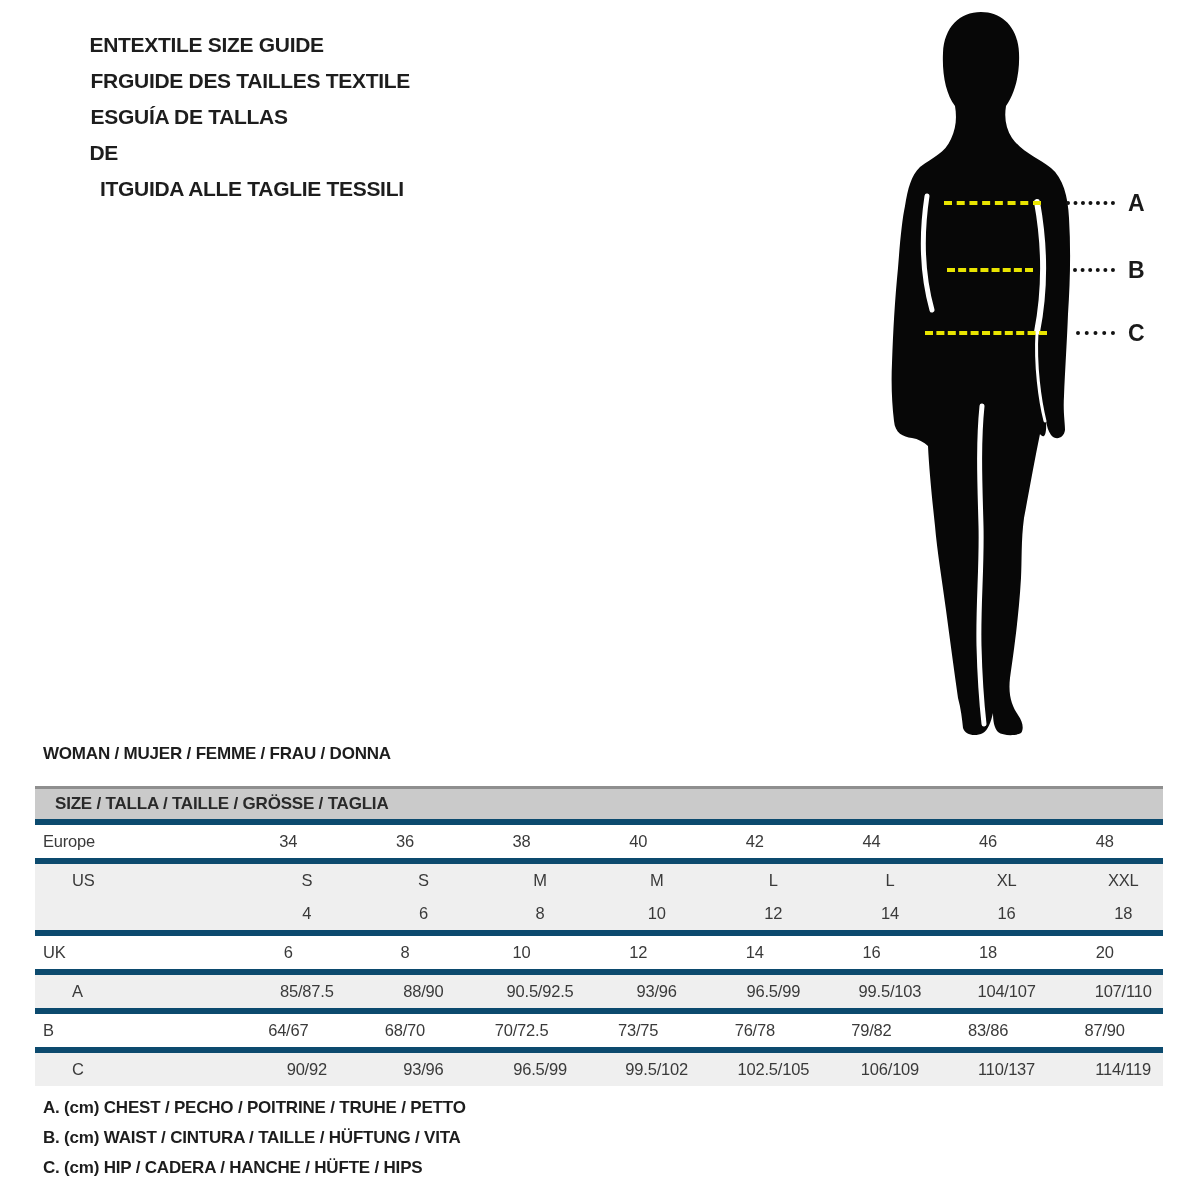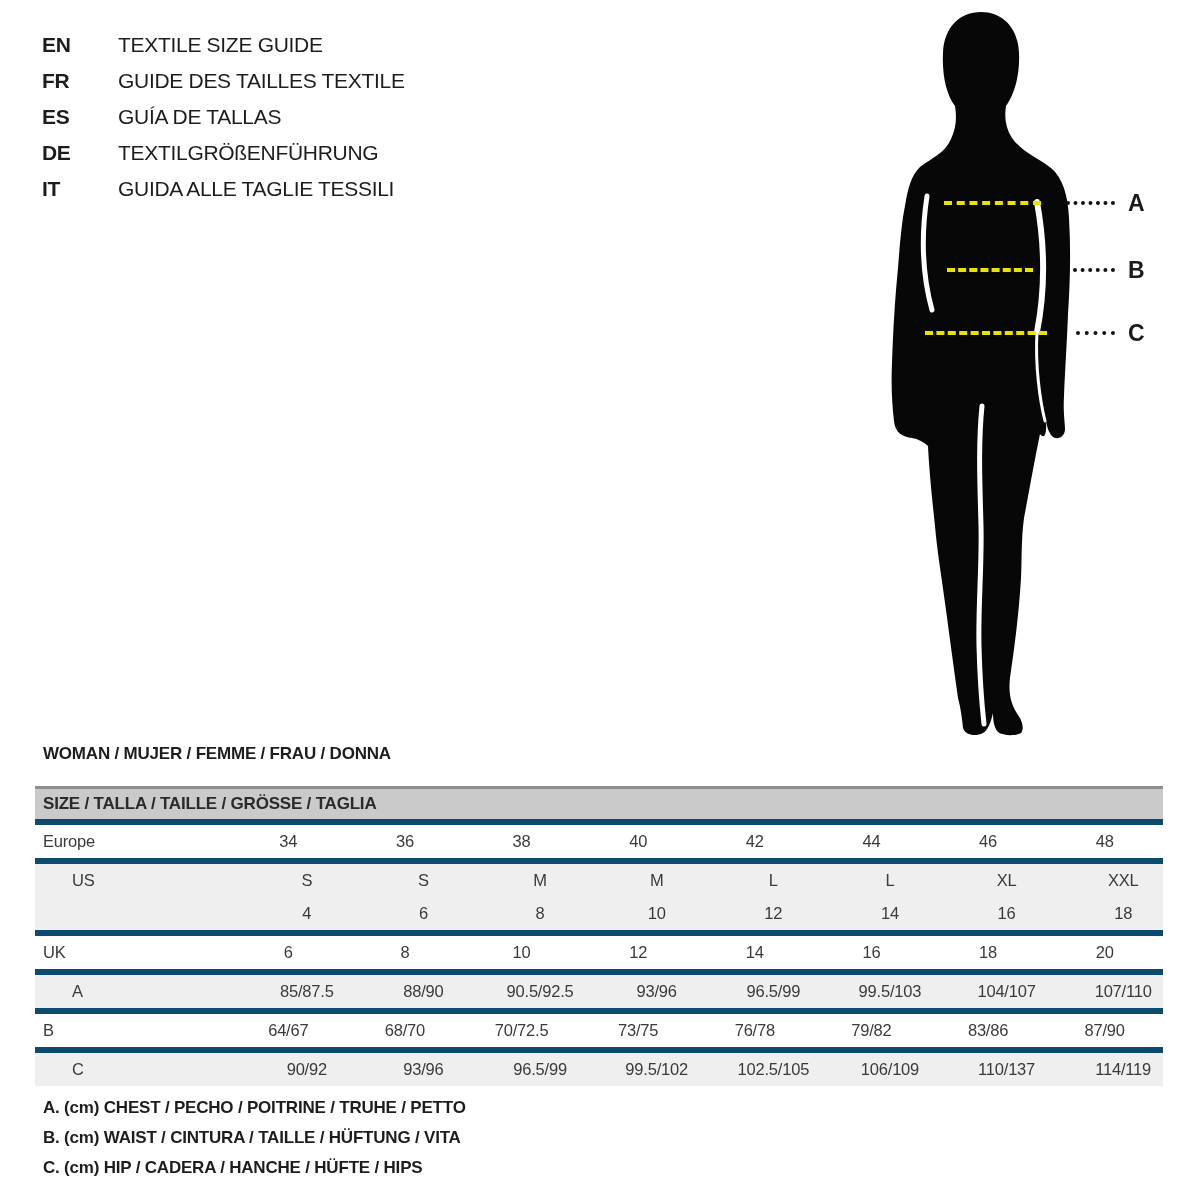--- a/index.html
+++ b/index.html
@@ -3,24 +3,24 @@
 <meta charset="utf-8">
 <style>
   html,body{margin:0;padding:0;}
   body{
     width:1200px;height:1200px;position:relative;background:#ffffff;
     font-family:"Liberation Sans", sans-serif;color:#2b2b2b;overflow:hidden;
     -webkit-font-smoothing:antialiased;
   }
 
   
-  .lang-block{position:absolute;left:42px;top:27px;}
+  .lang-block{position:absolute;left:42px;top:27px;text-align:right;}
   .lang-row{display:flex;height:36px;align-items:center;}
   .lang-code{width:76px;font-size:21px;font-weight:bold;letter-spacing:-0.3px;color:#1d1d1d;}
-  .lang-label{font-size:21px;font-weight:normal;letter-spacing:-0.3px;color:#1d1d1d;white-space:nowrap;}
+  .lang-label{font-size:21px;font-weight:bold;letter-spacing:-0.3px;color:#1d1d1d;white-space:nowrap;}
 
   
   .figure-svg{position:absolute;left:875px;top:6px;width:220px;height:730px;}
   .measure-line{position:absolute;height:0;}
   .measure-line.yellow{border-top:4px dashed #e8e400;}
   .measure-line.dots{border-top:4px dotted #121212;}
   .measure-label{position:absolute;font-size:23px;font-weight:bold;color:#1a1a1a;}
 
   .m-a-yellow{left:944px;top:201px;width:97px;}
   .m-a-dots{left:1066px;top:201px;width:49px;}
@@ -45,21 +45,21 @@
   table.size-table{width:100%;border-collapse:collapse;table-layout:fixed;}
   .size-table col.label-col{width:195px;}
   .size-table td,.size-table th{
     font-size:16.5px;font-weight:normal;color:#3a3a3a;
     height:33px;padding:0;text-align:center;vertical-align:middle;
     letter-spacing:-0.2px;
   }
   .size-table .row-label{text-align:left;padding-left:8px;}
   .size-table thead th{
     background:#cacaca;border-top:3px solid #8f8f8f;border-bottom:2px solid #ffffff;
-    text-align:left;padding-left:8px;font-weight:bold;font-size:17px;color:#2a2a2a;height:30px;
+    text-align:left;padding-left:20px;font-weight:bold;font-size:17px;color:#2a2a2a;height:30px;
   }
   .size-table tr.shaded td{background:#efefef;padding-left:37px;}
   .size-table tr.gap td{border-top:6px solid #0c4a6e;}
 
   
   .legend-block{position:absolute;left:43px;top:1093px;}
   .legend-line{height:30px;display:flex;align-items:center;
     font-size:17px;font-weight:bold;letter-spacing:-0.2px;color:#1d1d1d;white-space:nowrap;text-align:center;}
 </style>
 </head>
@@ -73,21 +73,20 @@
     <div class="lang-row">
       <span class="lang-code">FR</span>
       <span class="lang-label">GUIDE DES TAILLES TEXTILE</span>
     </div>
     <div class="lang-row">
       <span class="lang-code">ES</span>
       <span class="lang-label">GUÍA DE TALLAS</span>
     </div>
     <div class="lang-row">
       <span class="lang-code">DE</span>
-      <span class="lang-label">TEXTILGRÖßENFÜHRUNG</span>
     </div>
     <div class="lang-row">
       <span class="lang-code">IT</span>
       <span class="lang-label">GUIDA ALLE TAGLIE TESSILI</span>
     </div>
   </div>
 
 <svg class="figure-svg" viewBox="0 0 220 730" aria-hidden="true">
   <path fill="#070707" d="
     M 106 6

